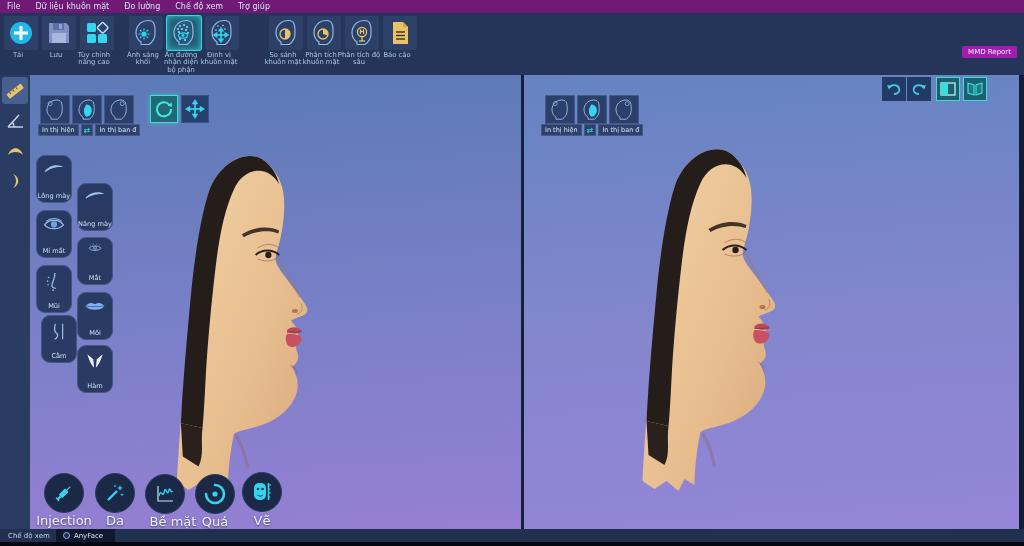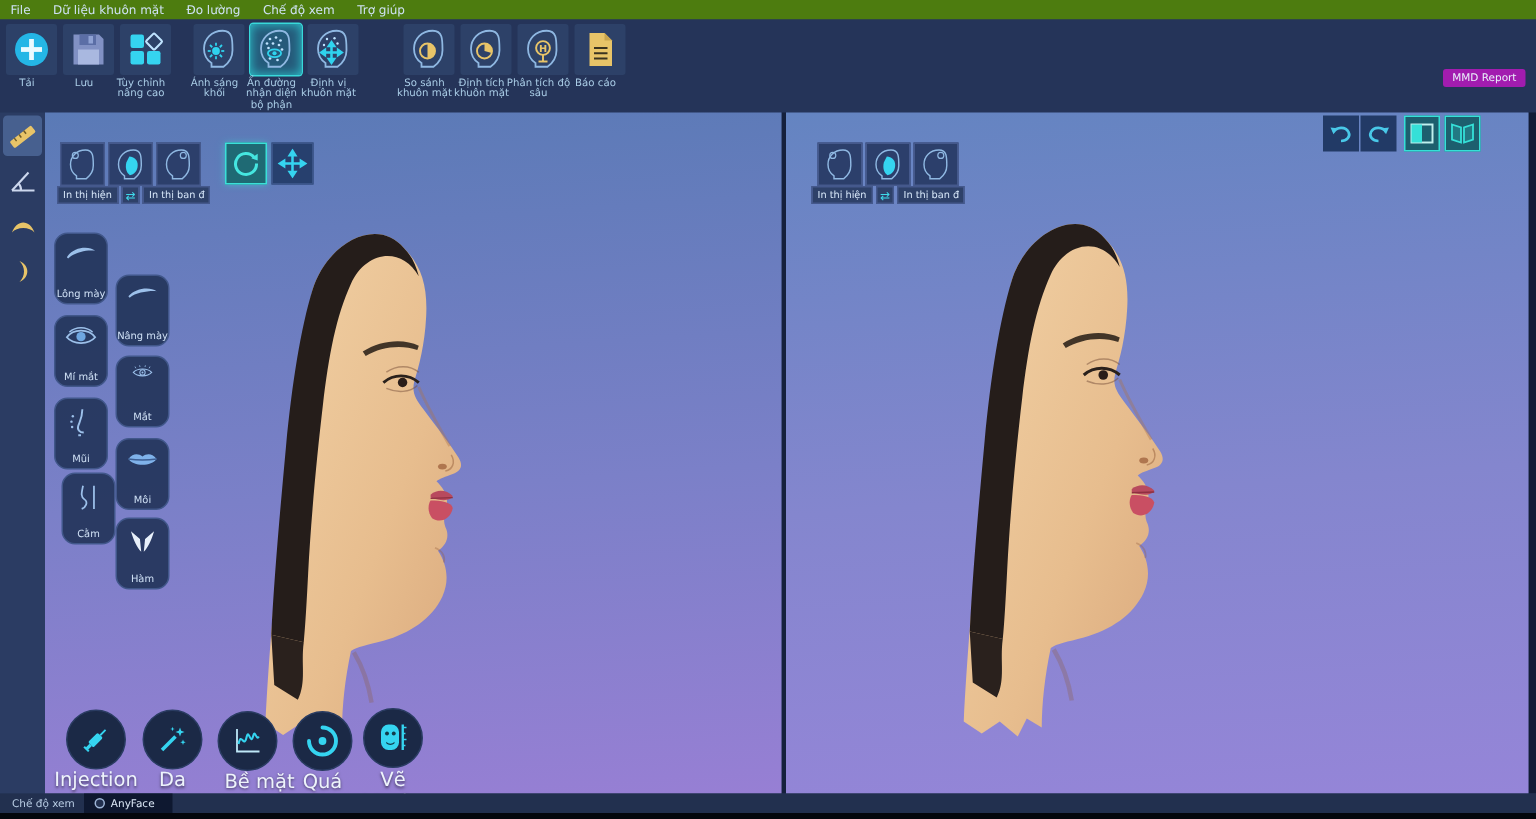--- a/index.html
+++ b/index.html
@@ -1,21 +1,21 @@
 <!DOCTYPE html>
 <html><head>
 <meta charset="utf-8">
 <style>
   html,body{margin:0;padding:0;background:#04070d;}
   body{font-family:"DejaVu Sans","Liberation Sans",sans-serif;}
   #app{position:relative;width:1024px;height:546px;overflow:hidden;background:#25345b;}
   svg{display:block;}
 
   
-  .menubar{position:absolute;top:0;left:0;right:0;height:13px;background:#4d7c0f;
+  .menubar{position:absolute;top:0;left:0;right:0;height:13px;background:#701a75;
     display:flex;align-items:center;gap:15px;padding-left:7px;font-size:8px;color:#cfe2f4;}
   .menubar span{cursor:default;}
 
   
   .toolbar{position:absolute;top:13px;left:0;right:0;height:62px;background:#253459;
     display:flex;align-items:flex-start;padding:3px 0 0 3px;}
   .tgroup{display:flex;gap:3px;}
   .g1{margin-right:14px;}.g2{margin-right:29px;}
   .tbtn{width:35px;display:flex;flex-direction:column;align-items:center;}
   .tbtn .ico{width:34px;height:34px;background:#2d4168;border-radius:2px;
@@ -246,21 +246,21 @@
         <div class="lbl">So sánh khuôn mặt</div>
       </div>
       <div class="tbtn">
         <div class="ico">
             <svg width="28" height="30" viewBox="0 0 28 30">
           <use href="#headO"></use>
           <circle cx="13" cy="16" r="5" fill="none" stroke="#e8c468" stroke-width="1.3"></circle>
           <path d="M13,16 L13,11 A5,5 0 0 1 17.8,17.4 Z" fill="#e8c468"></path>
         </svg>
           </div>
-        <div class="lbl">Định tích khuôn mặt</div>
+        <div class="lbl">Phân tích khuôn mặt</div>
       </div>
       <div class="tbtn">
         <div class="ico">
             <svg width="28" height="30" viewBox="0 0 28 30">
           <use href="#headO"></use>
           <circle cx="14" cy="14" r="4.6" fill="none" stroke="#e8c468" stroke-width="1.3"></circle>
           <text x="14" y="16.4" font-size="6.5" fill="#e8c468" text-anchor="middle" font-family="DejaVu Sans,sans-serif" font-weight="bold">H</text>
           <line x1="14" y1="18.6" x2="14" y2="23" stroke="#e8c468" stroke-width="1.3"></line>
           <line x1="11" y1="23" x2="17" y2="23" stroke="#e8c468" stroke-width="1.3"></line>
         </svg>

